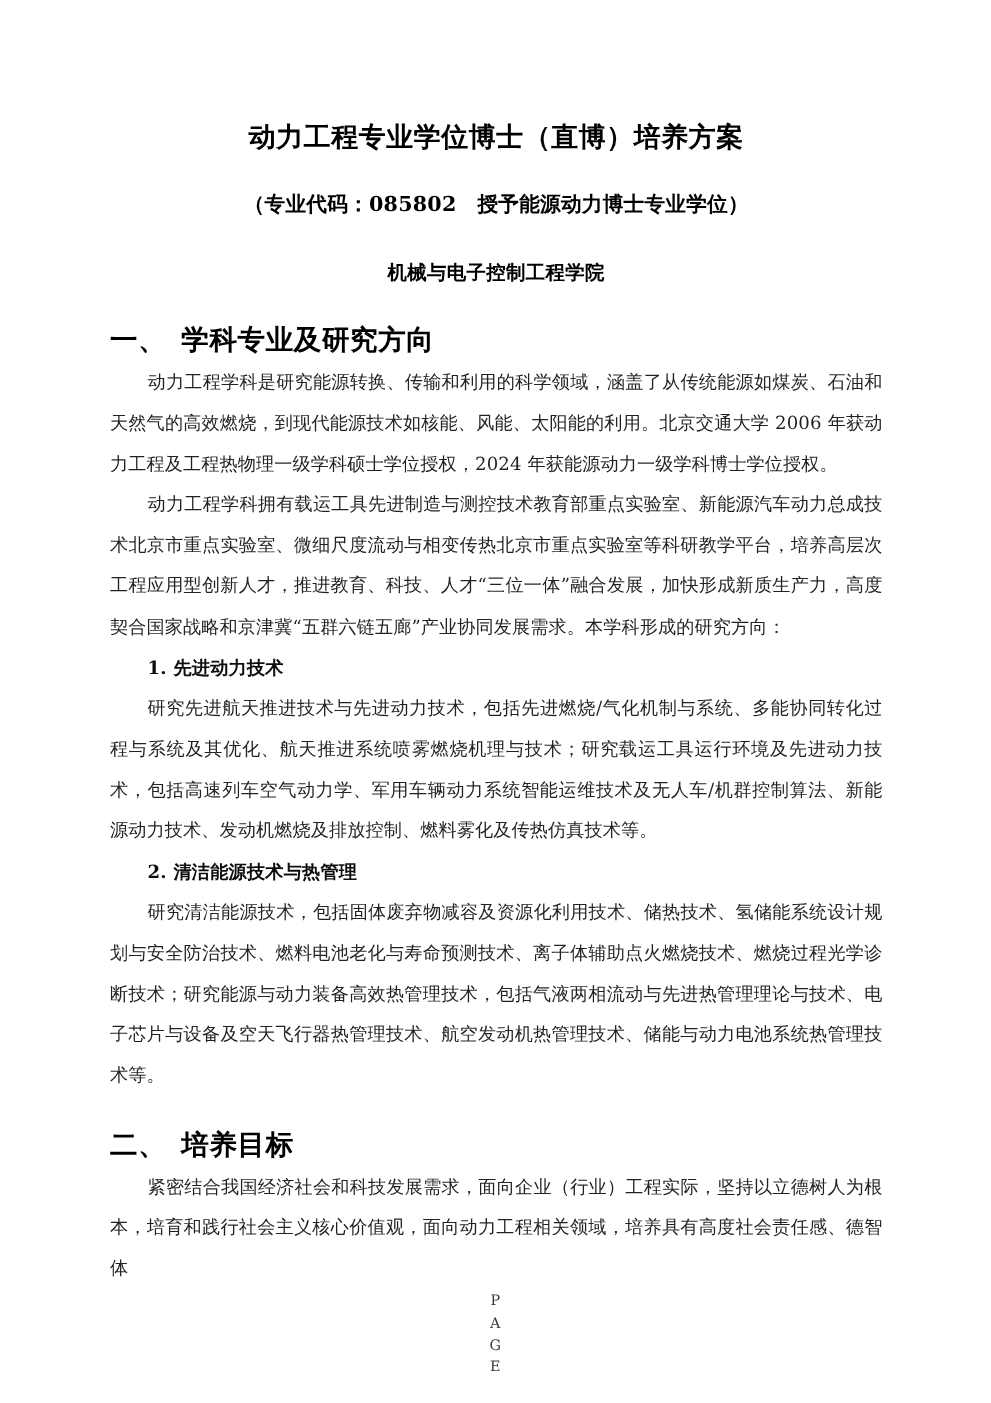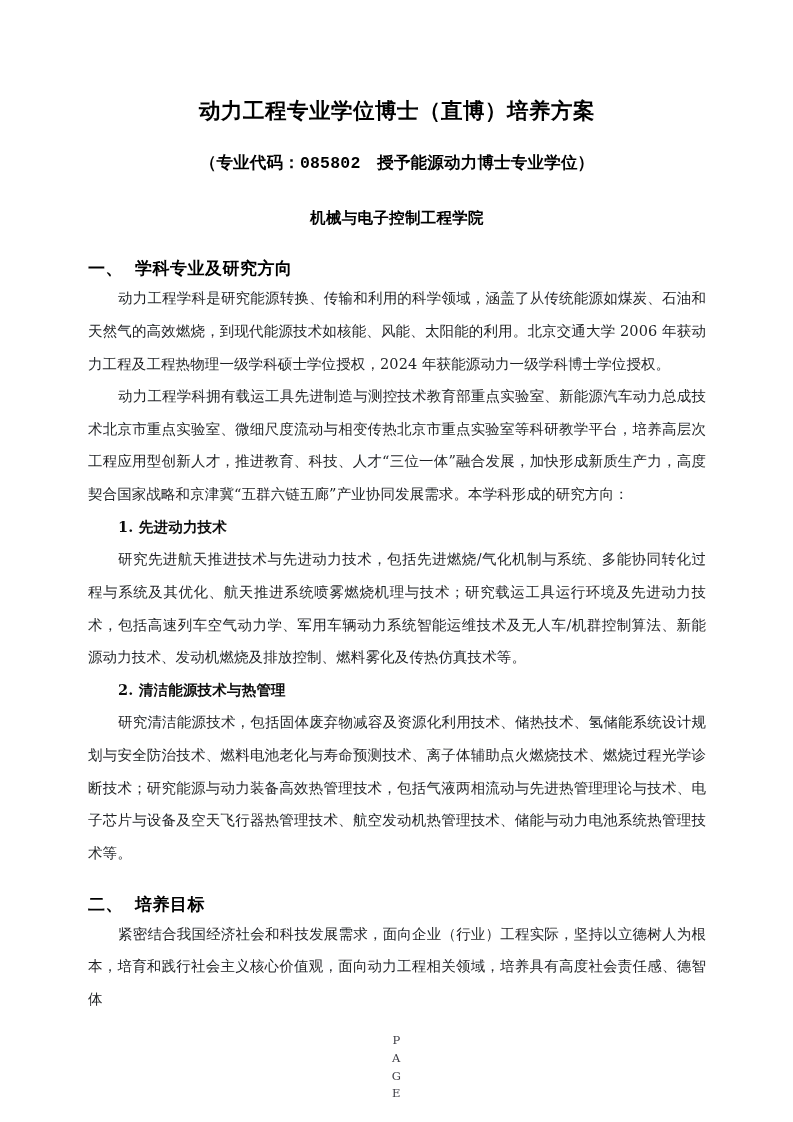--- a/index.html
+++ b/index.html
@@ -46,37 +46,36 @@
 
   .doc-subtitle {
     text-align: center;
     font-size: 16.5px;
     font-weight: bold;
     margin: 0;
     padding-top: 26px;
     line-height: 1.5;
     color: #000000;
     letter-spacing: 0.2px;
-    font-family: Liberation Mono, monospace;
   }
 
   .college-name {
     text-align: center;
     font-size: 15.5px;
     font-weight: bold;
     margin: 0;
     padding-top: 29px;
     line-height: 1.5;
     color: #000000;
     letter-spacing: 0.3px;
   }
 
   
   .section-heading {
-    font-size: 17px;
+    font-size: 22px;
     font-weight: bold;
     color: #000000;
     margin: 0;
     line-height: 1.6;
     letter-spacing: 0.5px;
   }
   .section-heading .num {
     margin-right: 12px;
   }
 

